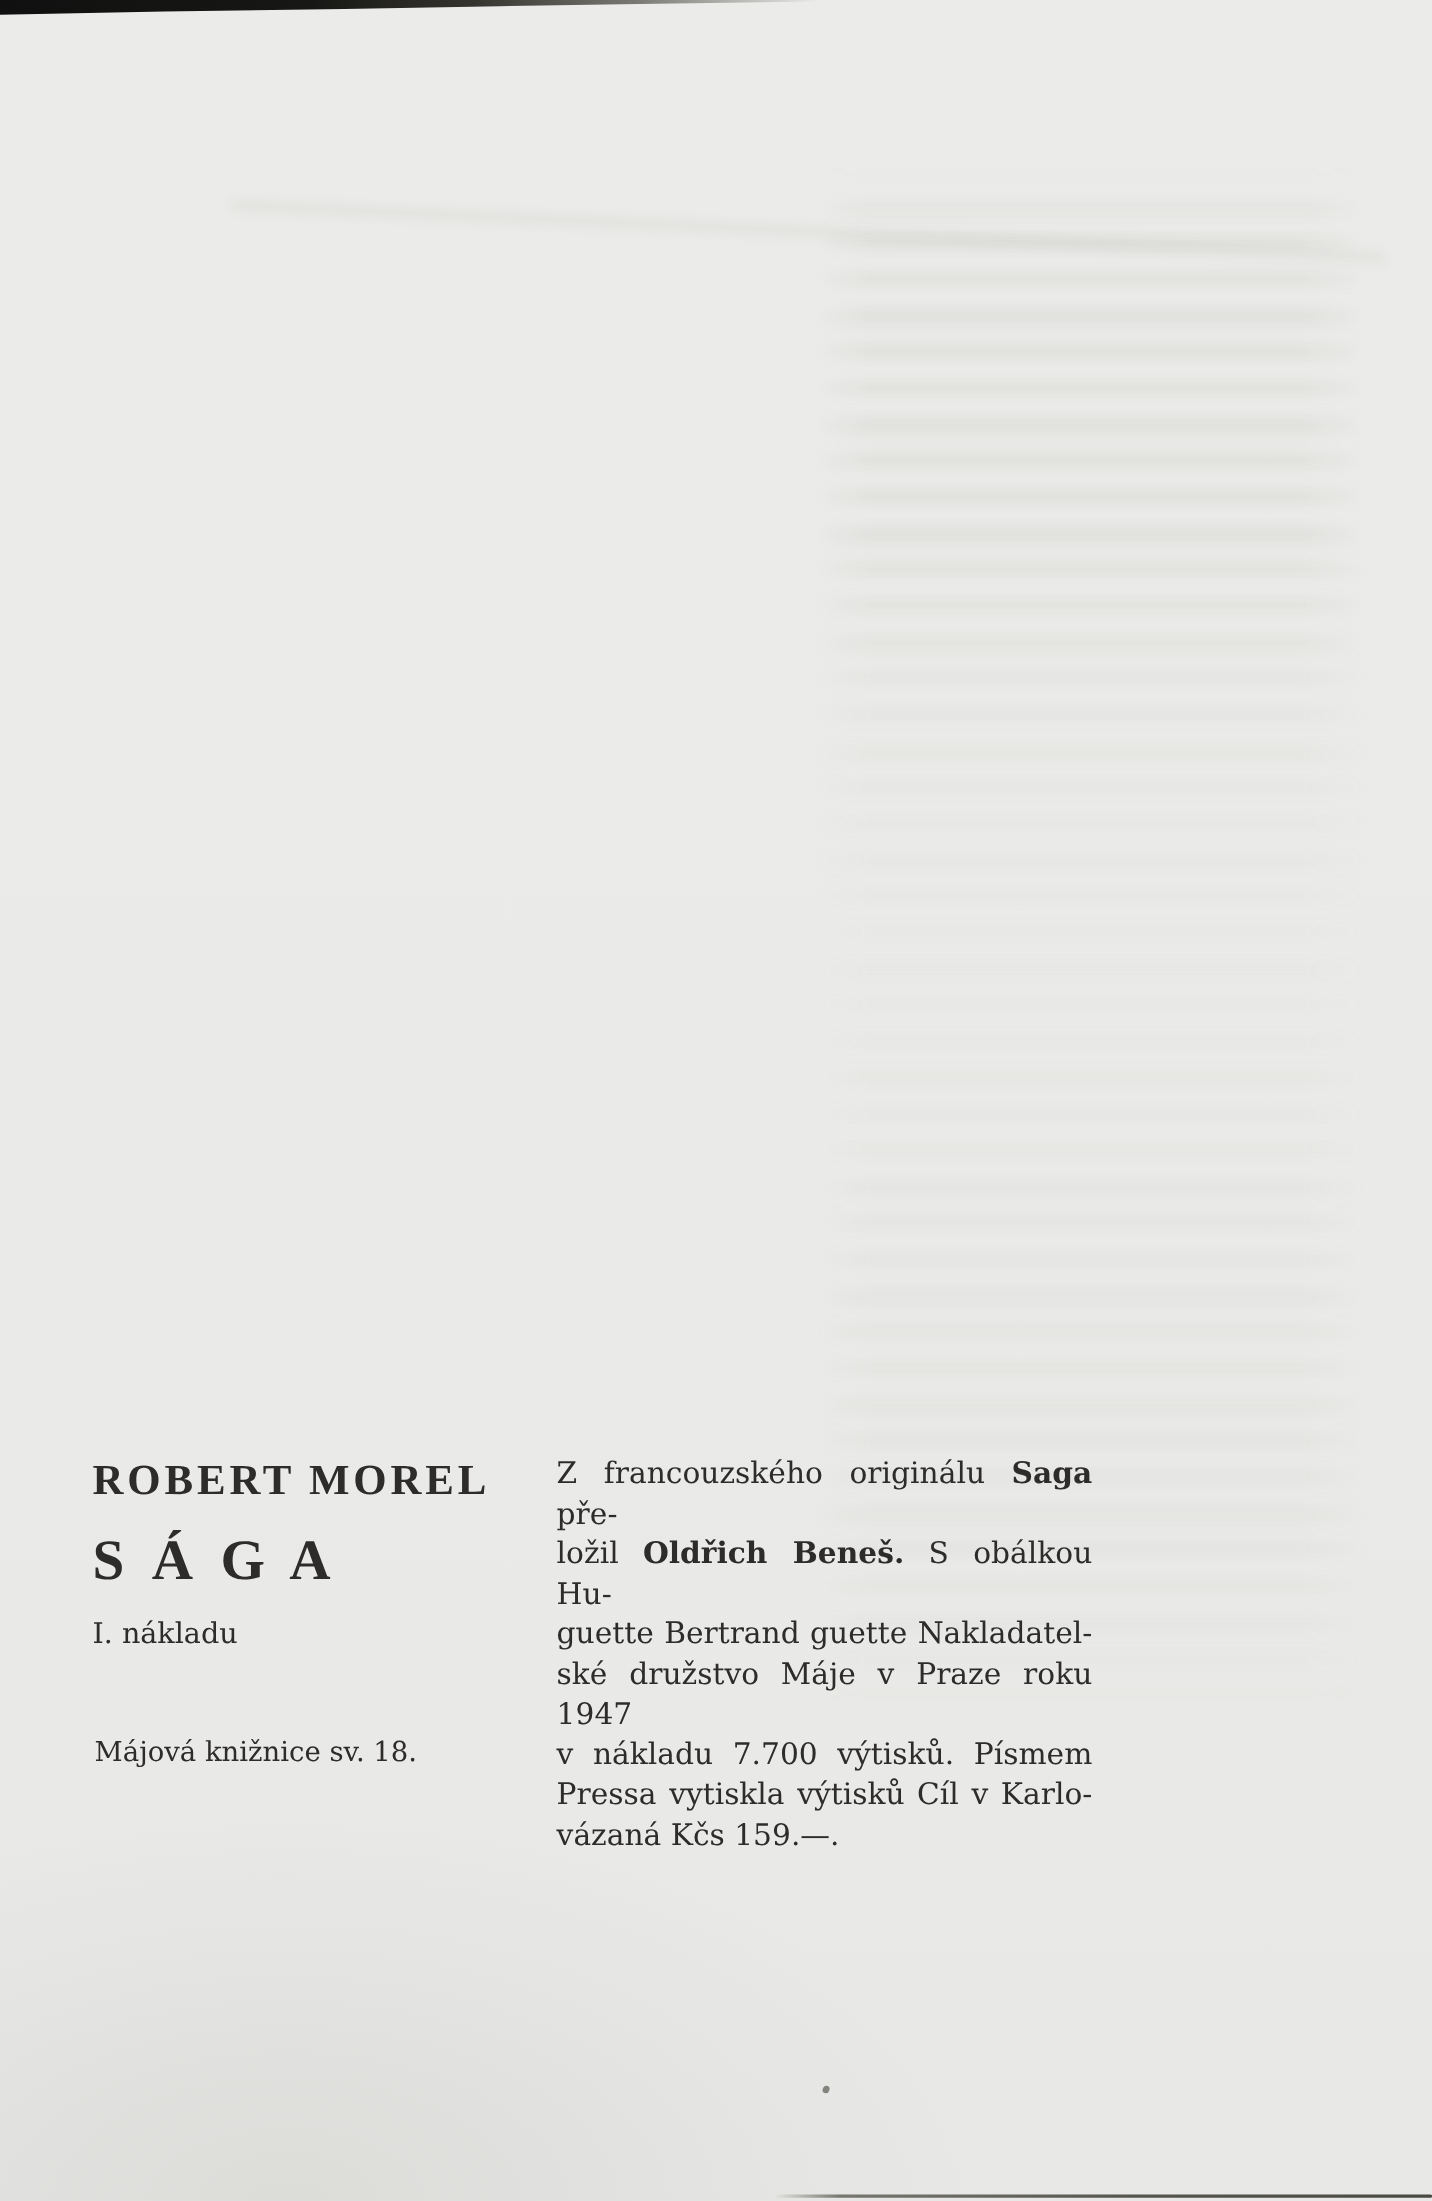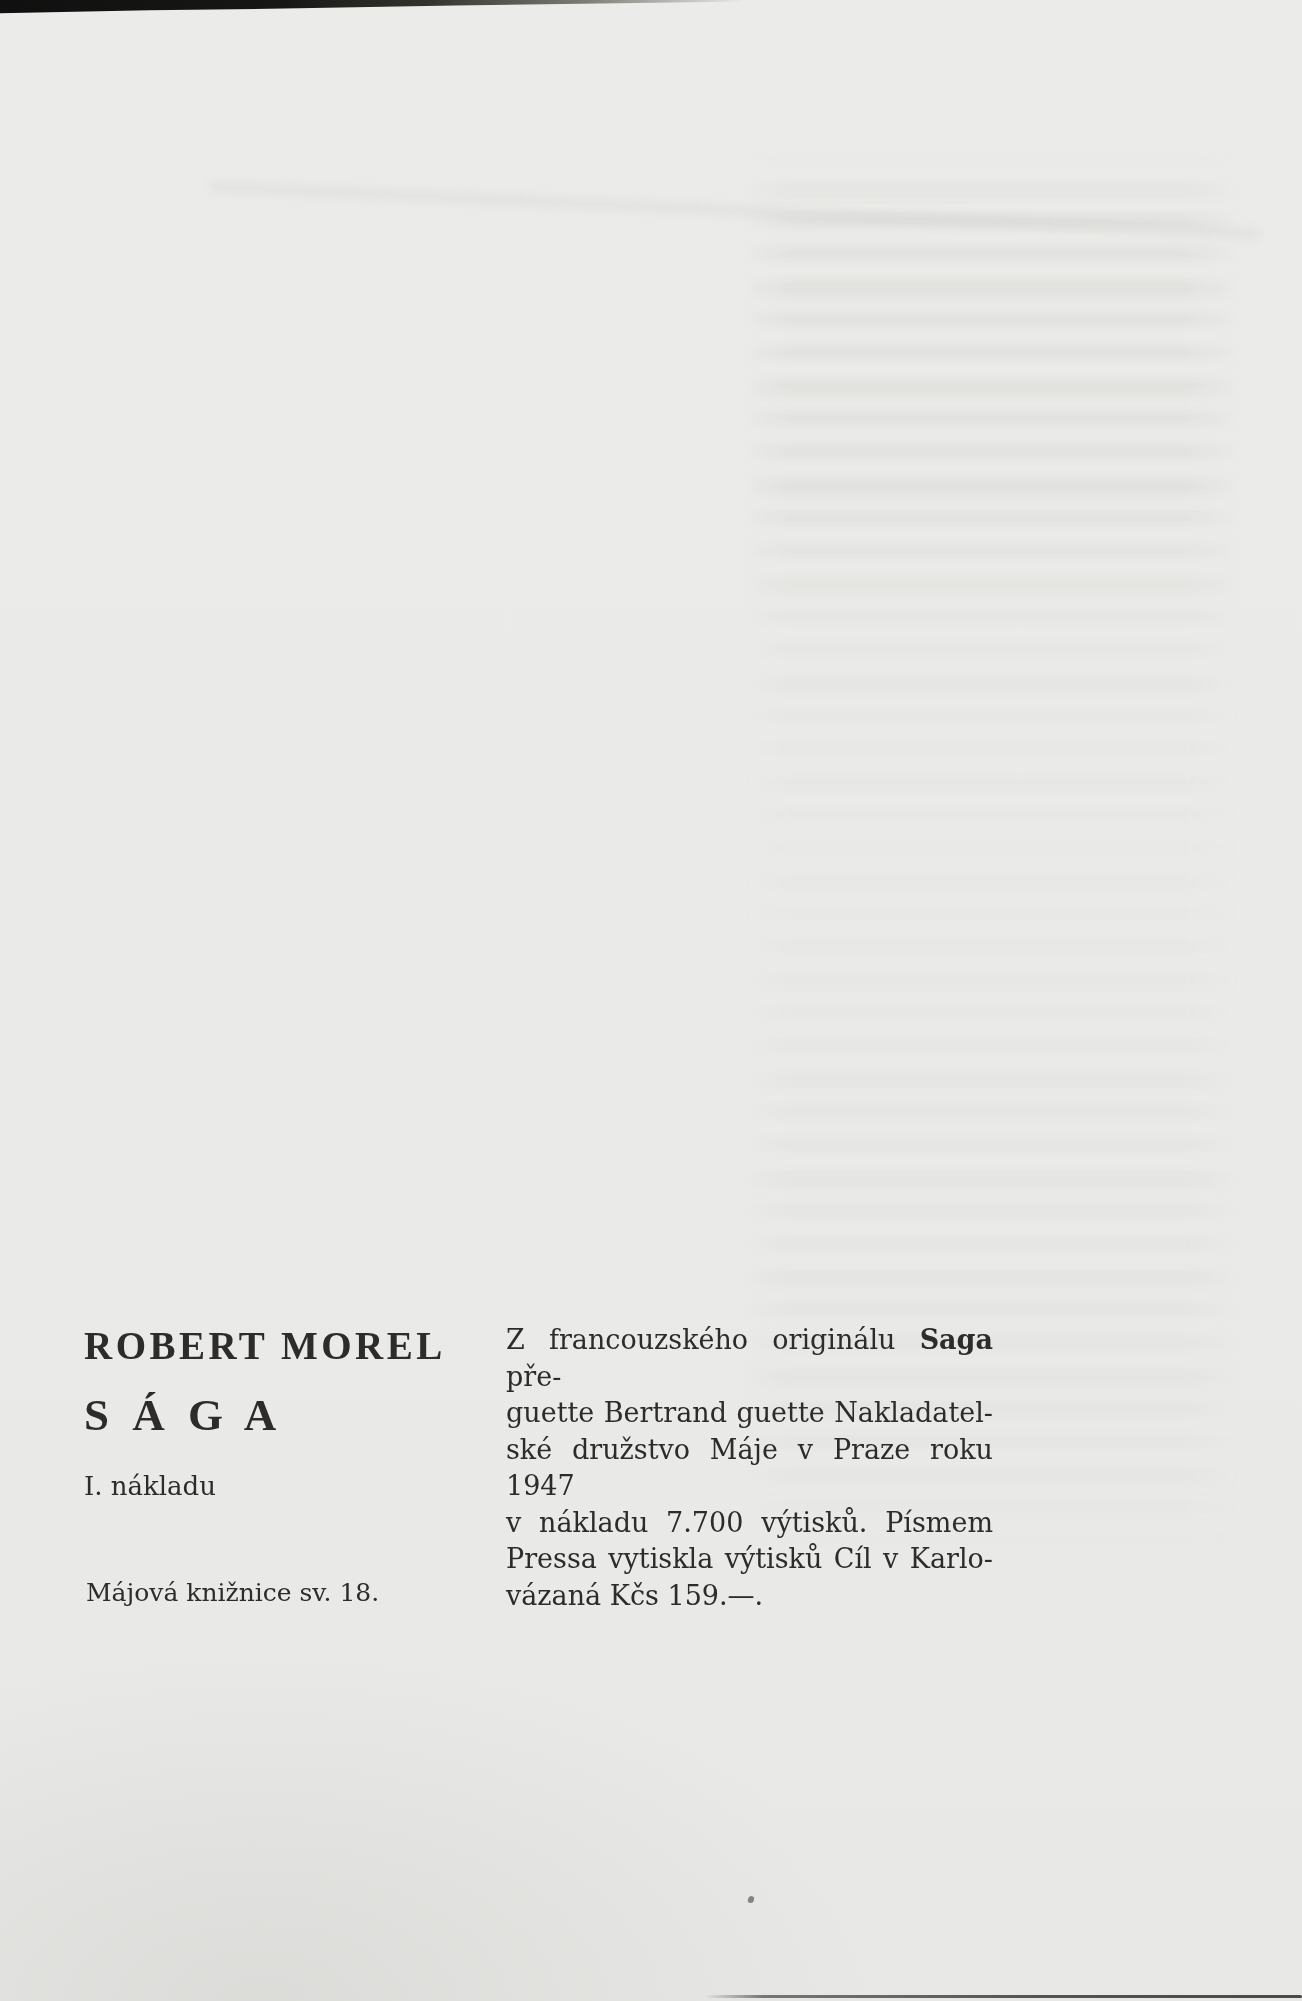--- a/index.html
+++ b/index.html
@@ -89,21 +89,21 @@
     letter-spacing: 3.5px;
     line-height: 1;
     white-space: nowrap;
     text-align: center;
   }
   .title {
     position: absolute;
     left: 84px; top: 1392px;
     font-family: "Liberation Serif", serif;
     font-weight: bold;
-    font-size: 45px;
+    font-size: 52px;
     letter-spacing: 6px;
     line-height: 1.05;
     white-space: nowrap;
   }
   .edition {
     position: absolute;
     left: 84px; top: 1471px;
     font-size: 26px;
     line-height: 1.2;
     white-space: nowrap;
@@ -151,20 +151,21 @@
   <div class="edge-bottom-line"></div>
   <div class="ink-speck"></div>
 
   <div class="author">ROBERT MOREL</div>
   <div class="title">S Á G A</div>
   <div class="edition">I. nákladu</div>
   <div class="series">Májová knižnice sv. 18.</div>
 
   <div class="colophon">
       <div class="c-line"><span>Z francouzského originálu </span><span class="b">Saga</span><span> pře-</span></div>
+      <div class="c-line"><span>ložil </span><span class="b">Oldřich Beneš.</span><span> S obálkou Hu-</span></div>
       <div class="c-line"><span>guette Bertrand guette Nakladatel-</span></div>
       <div class="c-line"><span>ské družstvo Máje v Praze roku 1947</span></div>
       <div class="c-line"><span>v nákladu 7.700 výtisků. Písmem</span></div>
       <div class="c-line"><span>Pressa vytiskla výtisků Cíl v Karlo-</span></div>
       <div class="c-line last"><span>vázaná Kčs 159.—.</span></div>
     </div>
 
 </div>
 
 </body></html>

